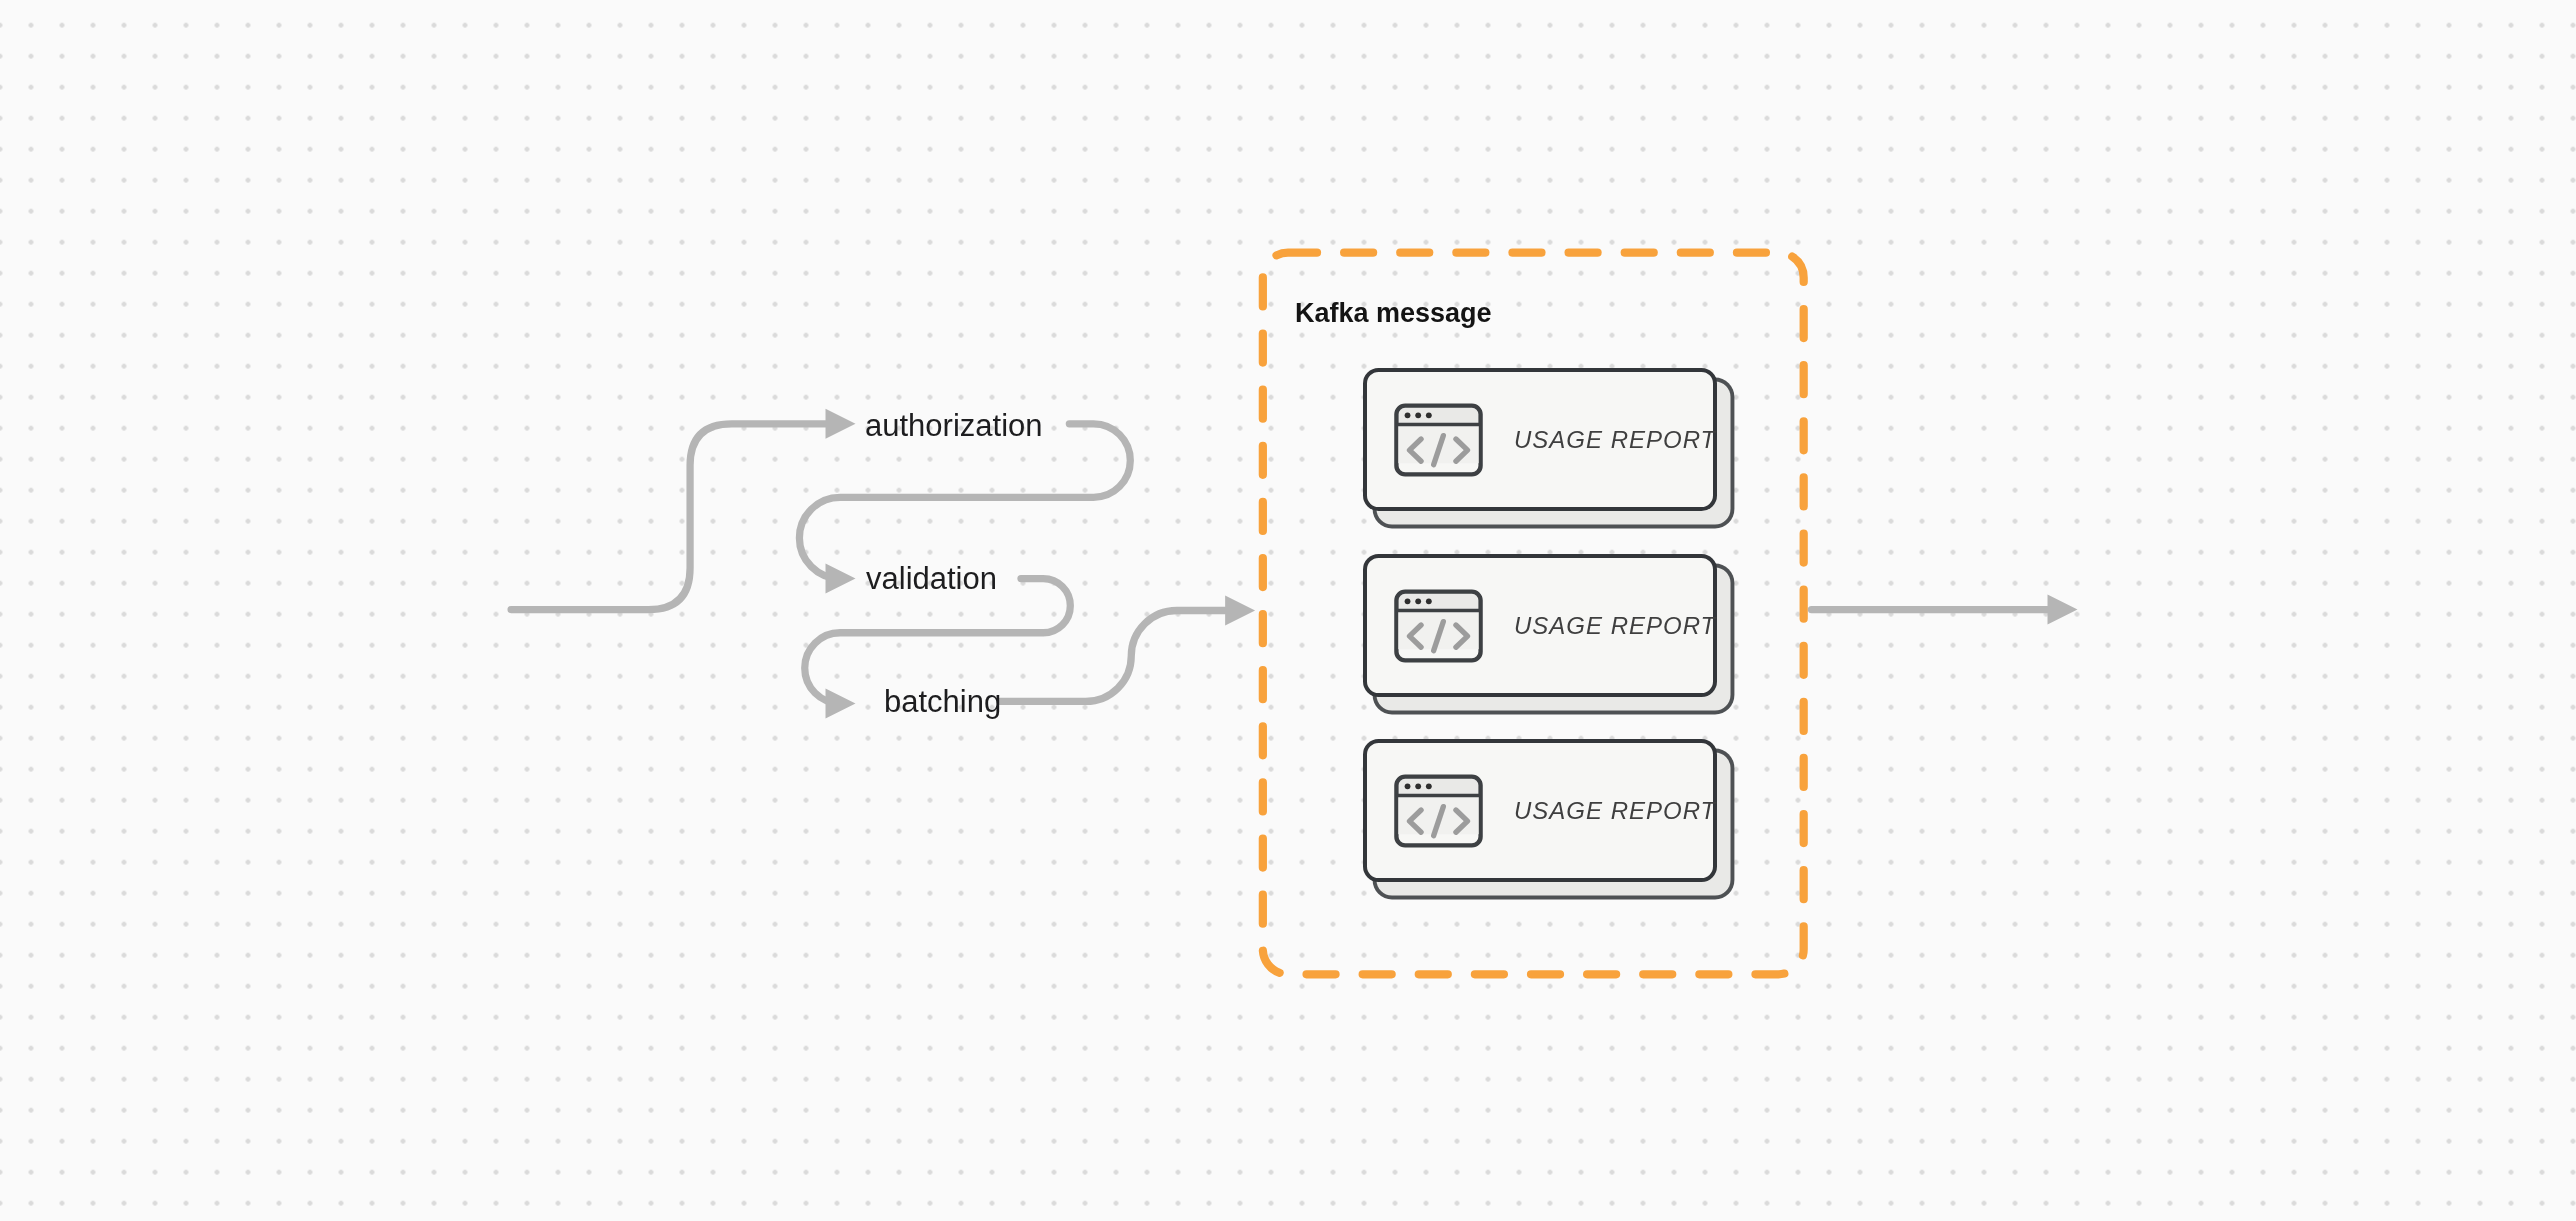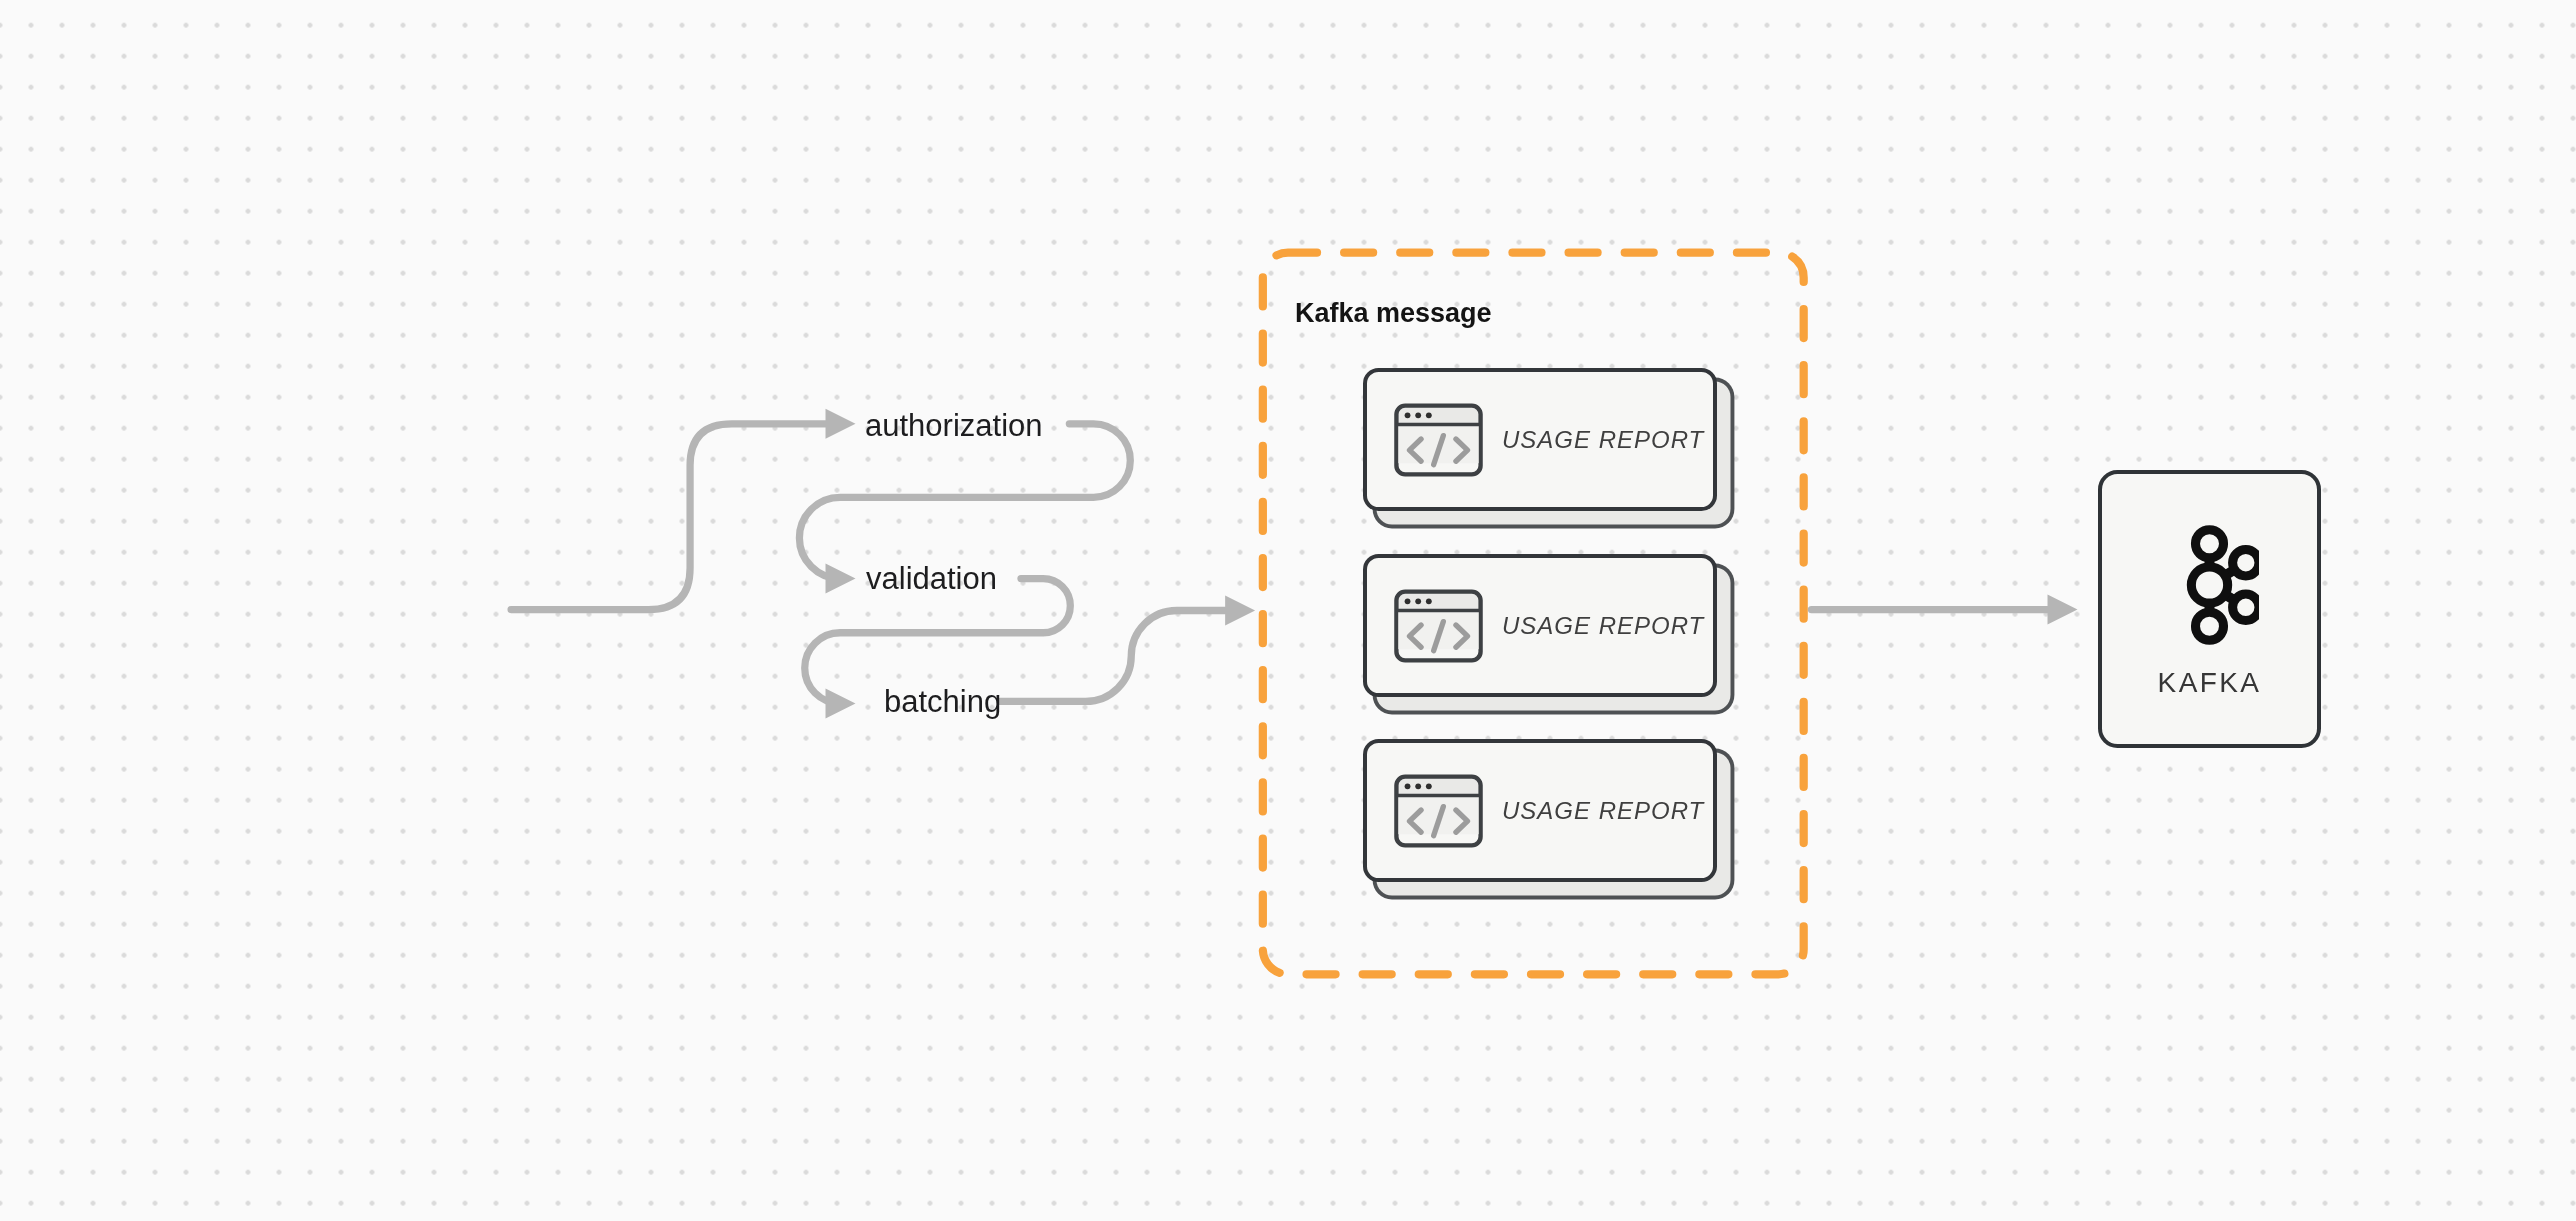--- a/index.html
+++ b/index.html
@@ -73,21 +73,21 @@
     position:absolute;
     left:1363px;
     width:354px; height:143px;
     box-sizing:border-box;
     background:#f7f7f5;
     border:4.8px solid #33363a;
     border-radius:15.5px;
     display:flex;
     align-items:center;
     padding-left:27px;
-    gap:19px;
+    gap:31px;
     
     box-shadow: 13.5px 13.5px 0 0 #e9e9e7, 13.5px 13.5px 0 3.9px #4e5154;
   }
   .report-card.card-1 { top:368px; }
   .report-card.card-2 { top:554px; }
   .report-card.card-3 { top:739px; }
 
   .report-label {
     font-style:italic;
     font-size:24px;
@@ -178,33 +178,15 @@
       <circle cx="36" cy="12.5" r="3" fill="#2e2e2e"></circle>
       <g stroke="#9c9c9c" stroke-width="5.5" fill="none" stroke-linecap="round" stroke-linejoin="round">
         <path d="M28 37 L16 48.5 L28 60"></path>
         <path d="M51 33.5 L41 63.5"></path>
         <path d="M64 37 L76 48.5 L64 60"></path>
       </g>
     </svg>
     <div class="report-label">USAGE REPORT</div>
   </div>
 
-  <div class="node kafka-node">
-    <svg class="icon" width="99" height="132" viewBox="0 0 120 160">
-      <g stroke="#0f0f0f" stroke-width="12" fill="none">
-        <line x1="60" y1="30" x2="60" y2="80"></line>
-        <line x1="60" y1="80" x2="60" y2="130"></line>
-        <line x1="60" y1="80" x2="104" y2="53"></line>
-        <line x1="60" y1="80" x2="104" y2="107"></line>
-      </g>
-      <g stroke="#0f0f0f" stroke-width="11" fill="#f7f7f5">
-        <circle cx="60" cy="30" r="17"></circle>
-        <circle cx="60" cy="130" r="17"></circle>
-        <circle cx="104" cy="53" r="16"></circle>
-        <circle cx="104" cy="107" r="16"></circle>
-        <circle cx="60" cy="80" r="22"></circle>
-      </g>
-    </svg>
-    <div class="node-label">KAFKA</div>
-  </div>
 
 </div>
 
 
 </body></html>

